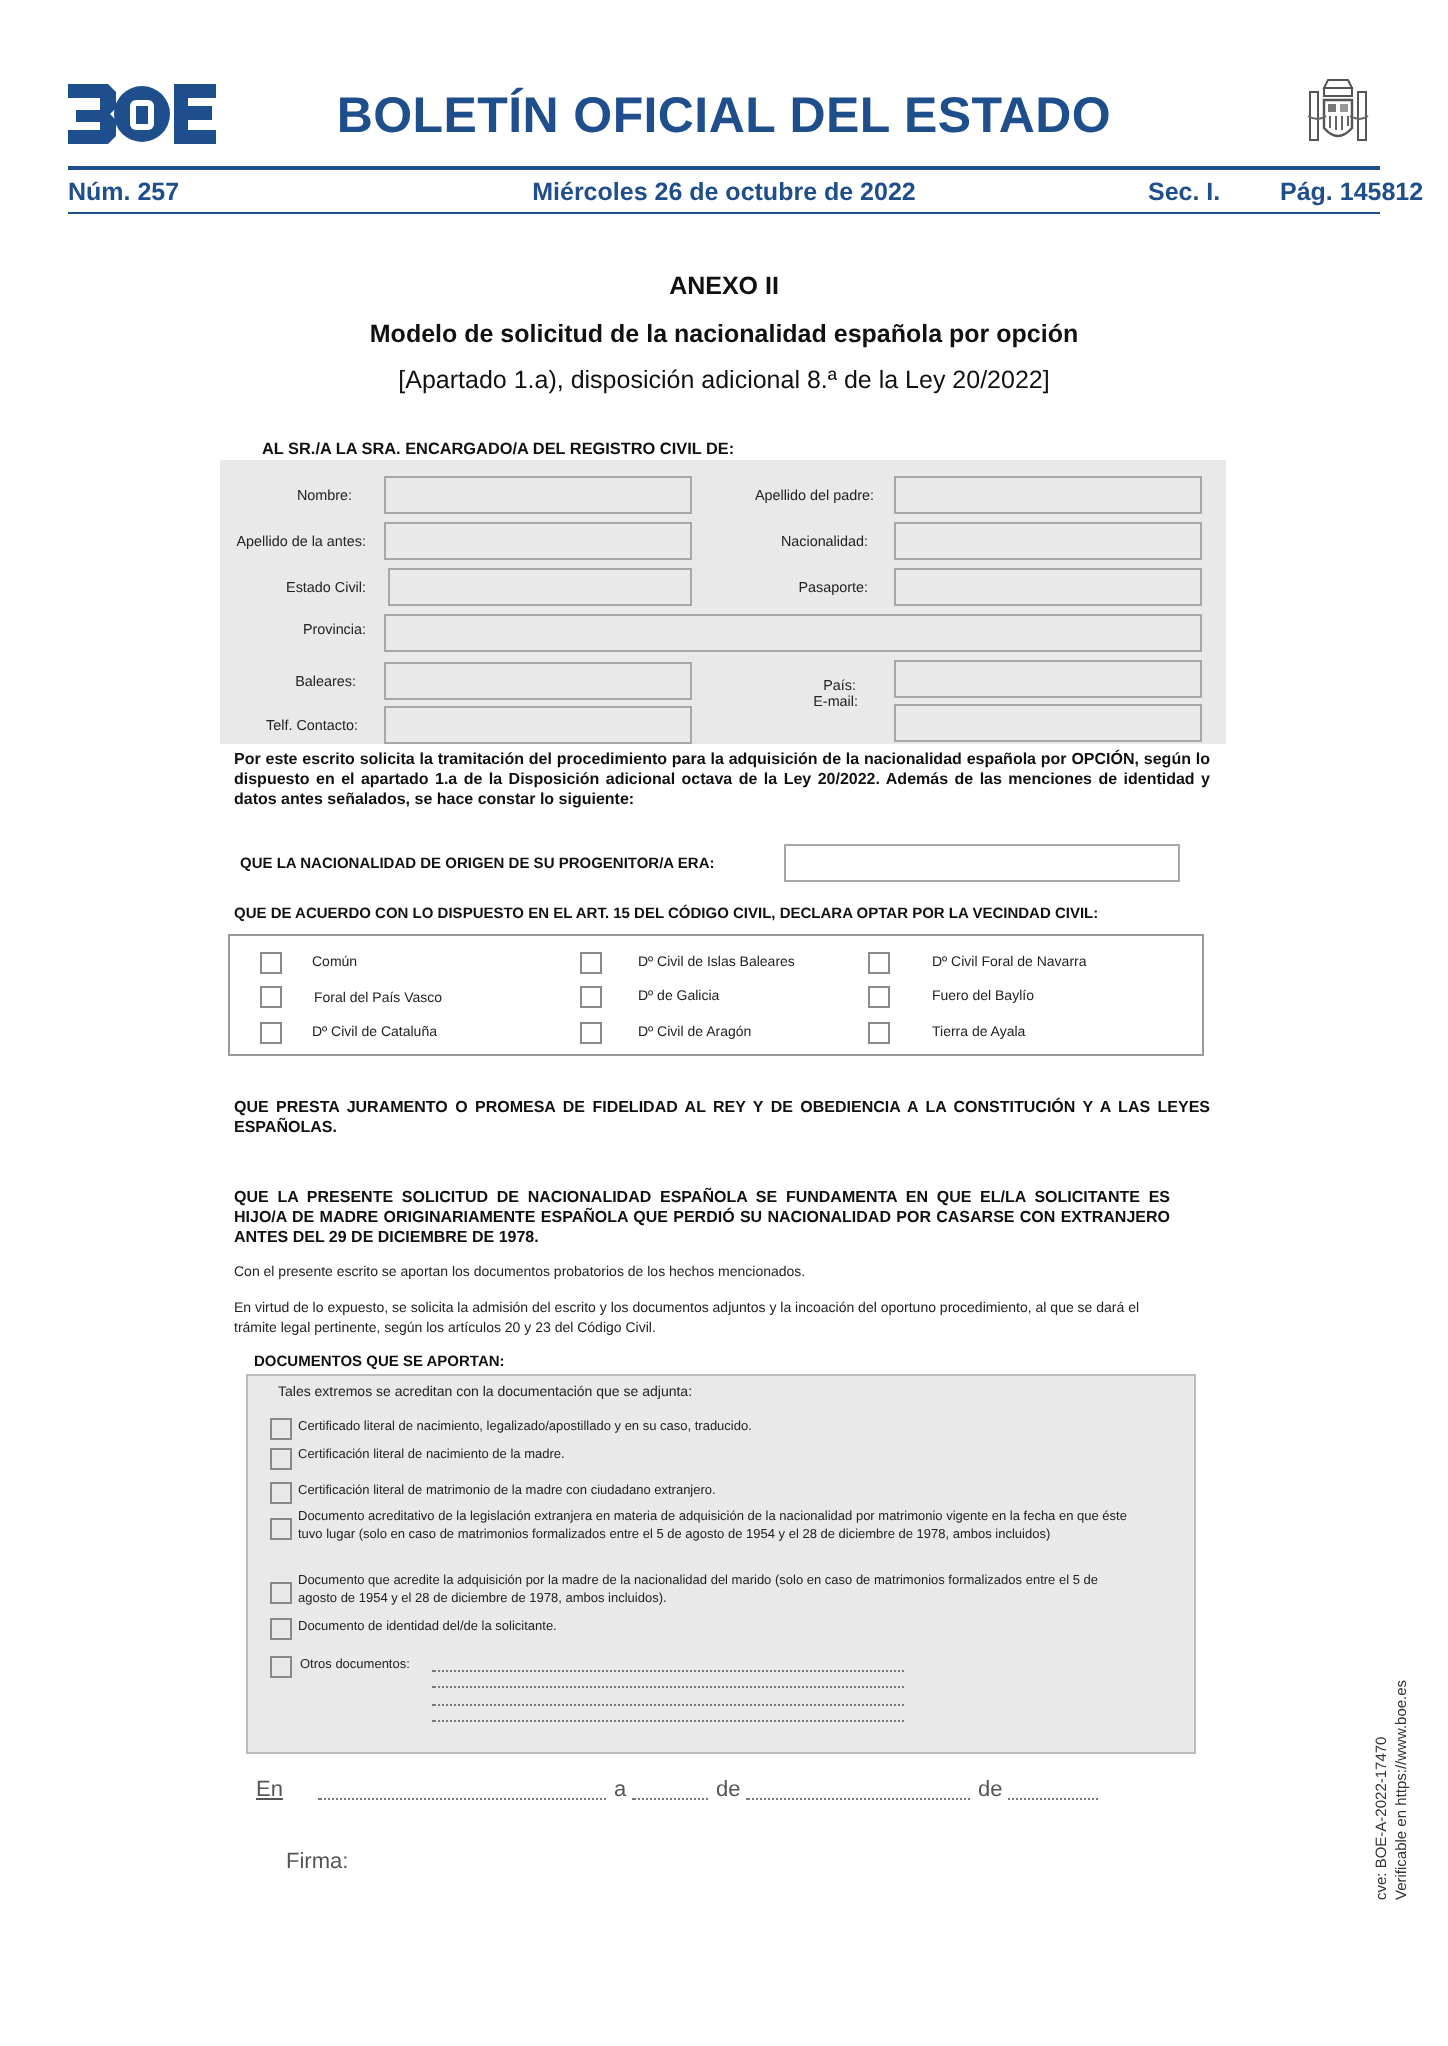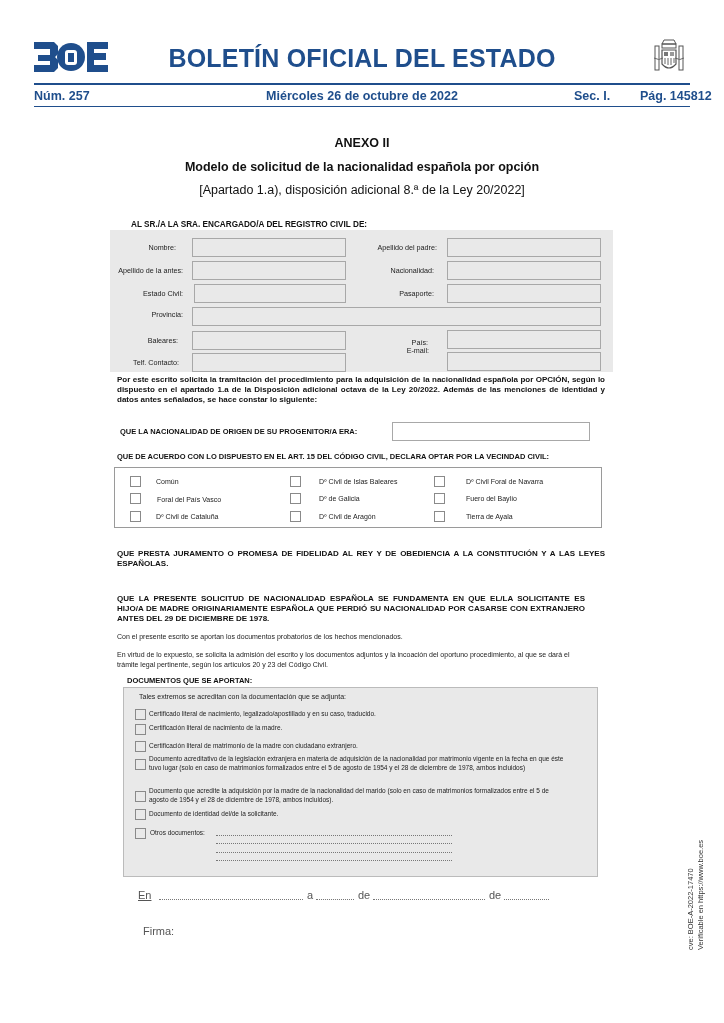--- a/index.html
+++ b/index.html
@@ -156,21 +156,21 @@
   <div class="abs doclbl" style="left:25px;top:122px;">Documento de identidad del/de la solicitante.</div>
 
   <div class="abs cb-g" style="left:11px;top:140px;"></div>
   <div class="abs doclbl" style="left:26px;top:141px;">Otros documentos:</div>
   <div class="abs dots" style="left:92px;top:147px;width:236px;"></div>
   <div class="abs dots" style="left:92px;top:155px;width:236px;"></div>
   <div class="abs dots" style="left:92px;top:164px;width:236px;"></div>
   <div class="abs dots" style="left:92px;top:172px;width:236px;"></div>
 </div>
 
-<div class="abs sign" style="left:138px;top:889px;text-decoration:underline;">En</div>
+<div class="abs sign" style="left:128px;top:889px;text-decoration:underline;">En</div>
 <div class="abs dots" style="left:159px;top:899px;width:144px;"></div>
 <div class="abs sign" style="left:307px;top:889px;">a</div>
 <div class="abs dots" style="left:316px;top:899px;width:38px;"></div>
 <div class="abs sign" style="left:358px;top:889px;">de</div>
 <div class="abs dots" style="left:373px;top:899px;width:112px;"></div>
 <div class="abs sign" style="left:489px;top:889px;">de</div>
 <div class="abs dots" style="left:504px;top:899px;width:45px;"></div>
 <div class="abs sign" style="left:143px;top:925px;">Firma:</div>
 
 <div class="abs side">

